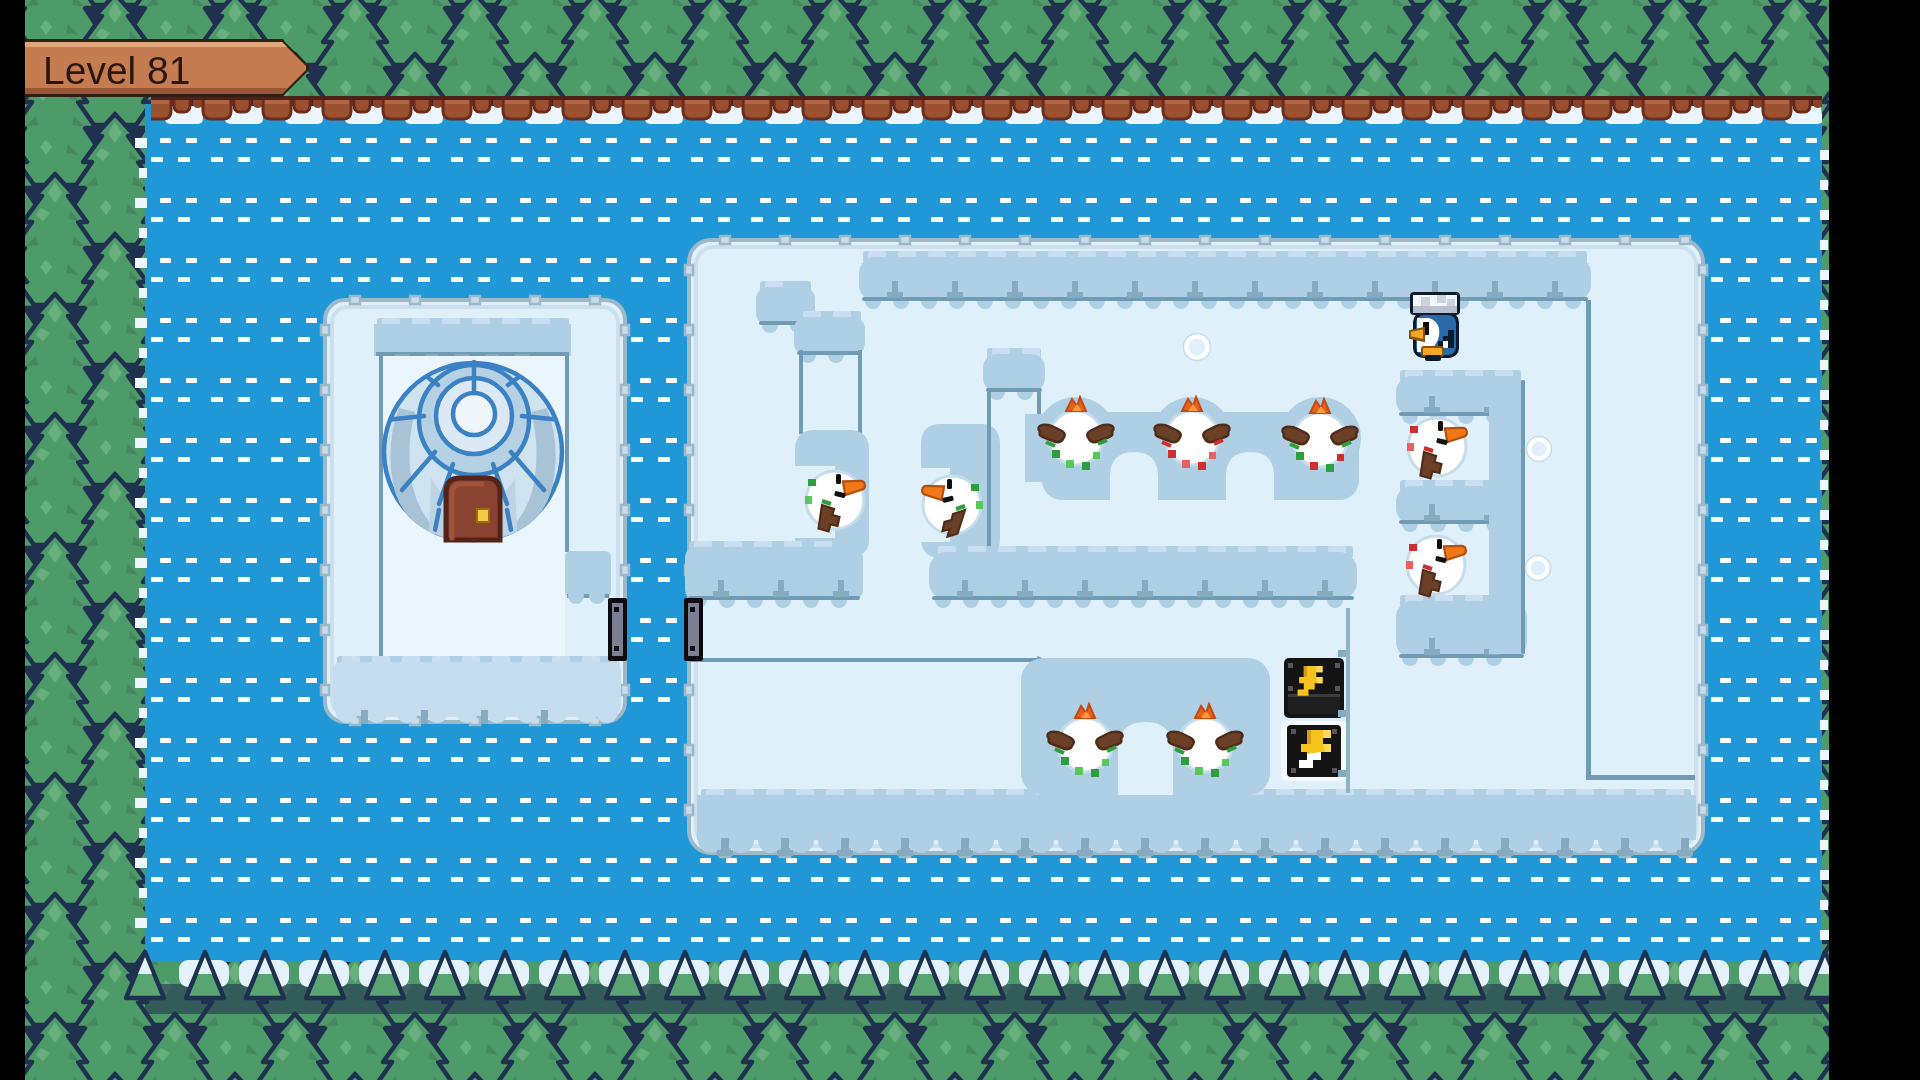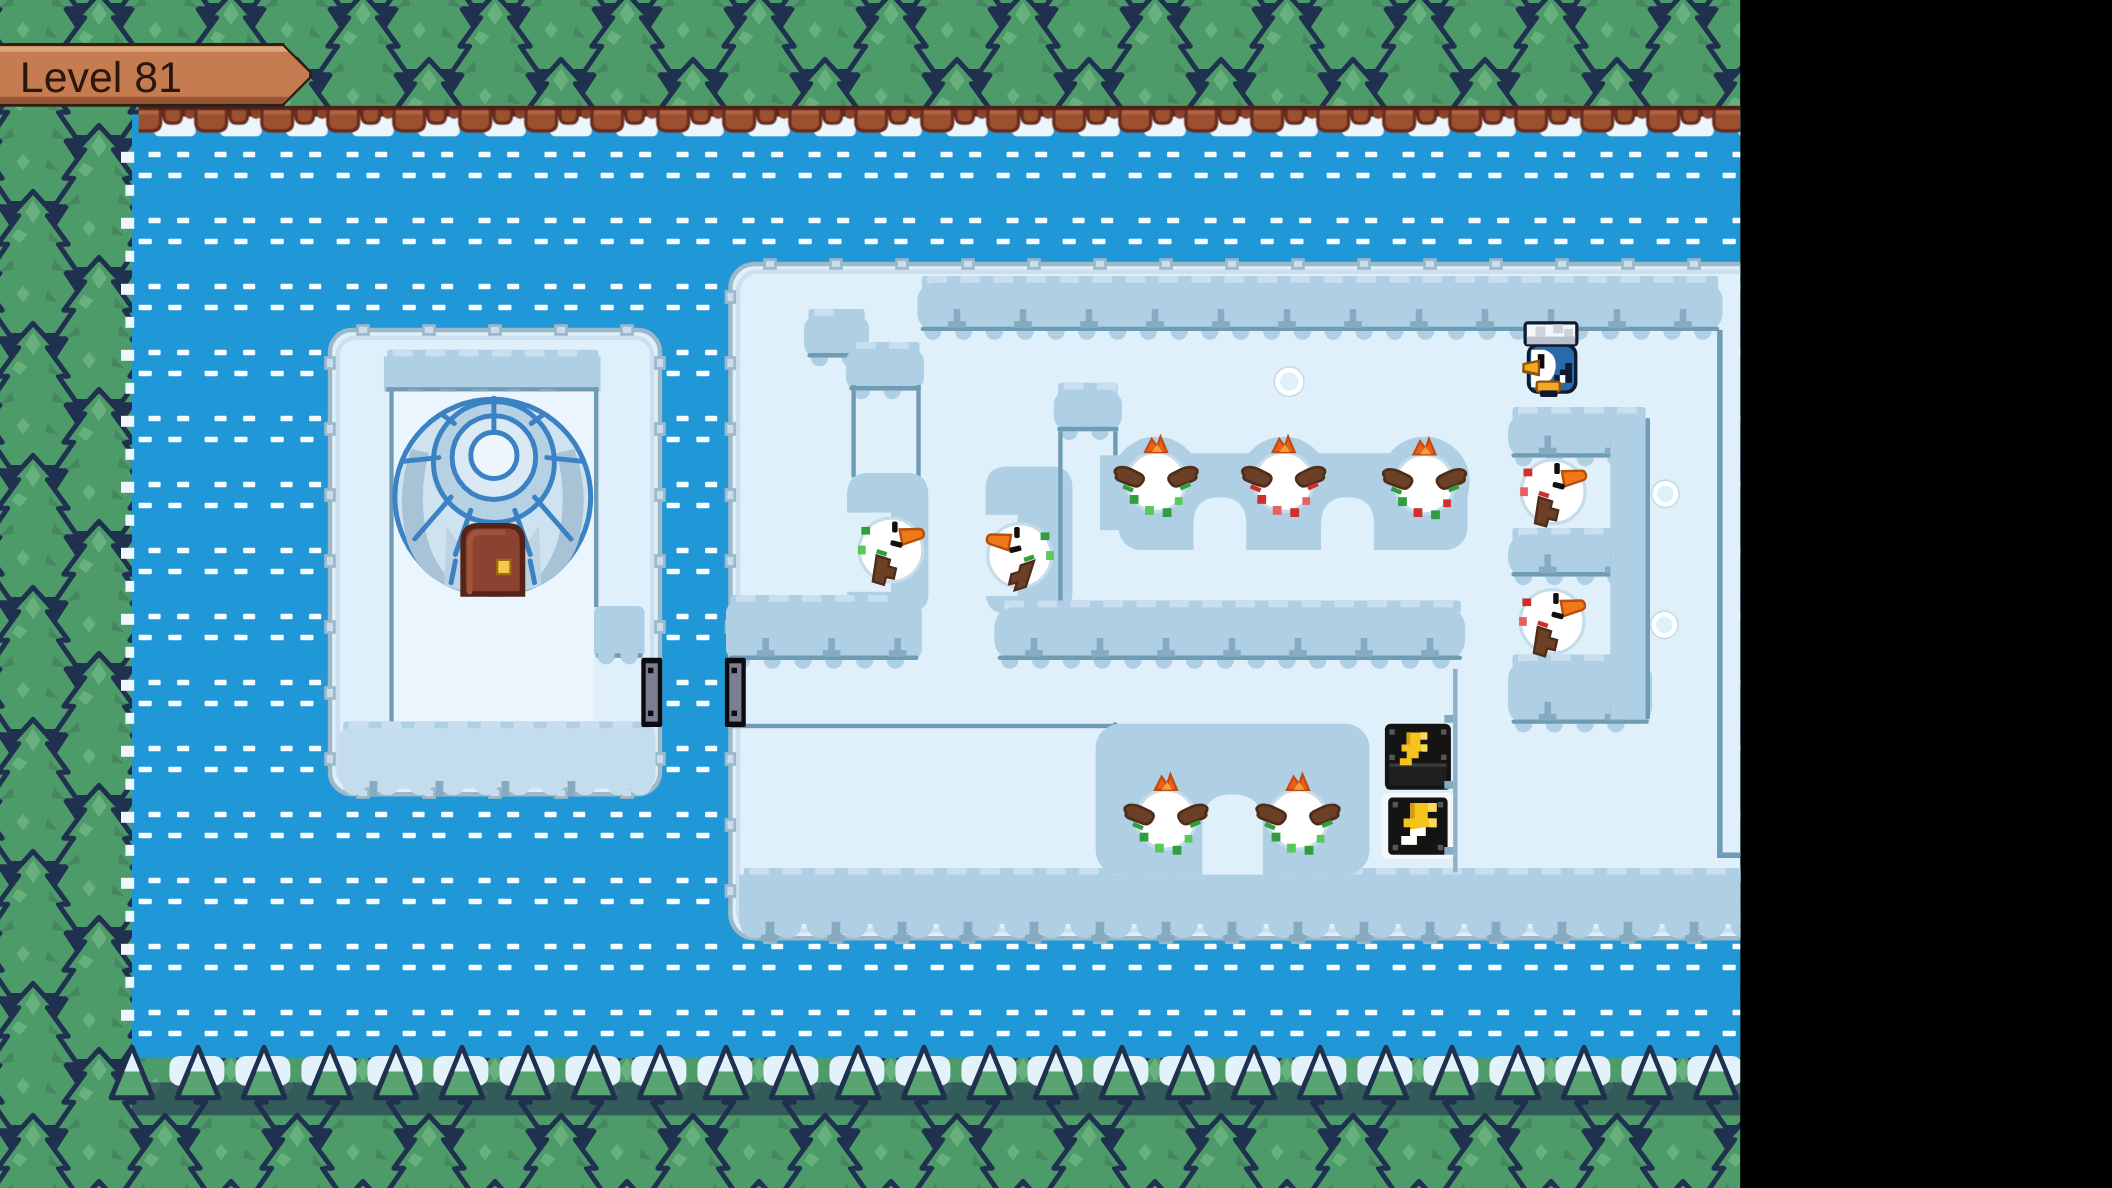--- a/index.html
+++ b/index.html
@@ -1,15 +1,15 @@
 <!DOCTYPE html>
 <html><head><meta charset="utf-8"><style>
 html,body{margin:0;padding:0;background:#000;}
 *{font-family:"Liberation Sans",sans-serif;}
-#scene{position:relative;width:1582px;height:1080px;overflow:hidden;}
+#scene{position:relative;width:1804px;height:1080px;overflow:hidden;margin-left:25px;}
 </style></head><body>
 <div id="scene"><svg width="1920" height="1080" viewBox="0 0 1920 1080">
 <defs>
         <pattern id="forest" width="120" height="120" patternUnits="userSpaceOnUse">
           <rect width="120" height="120" fill="#20304f"></rect>
           <g transform="translate(90,-126)">
             <g>
               <path d="M0 0 L20 22 L13 22 L32 48 L23 48 L41 74 L30 74 L47 100 L47 131 L-47 131 L-47 100 L-30 74 L-41 74 L-23 48 L-32 48 L-13 22 L-20 22 L0 0 Z" fill="#4e9b6a" stroke="#20304f" stroke-width="4.5" stroke-linejoin="round"></path>
               <path d="M0 8 L7 19 L0 29 L-7 19 Z" fill="#68b07d"></path>
               <path d="M-14 34 L-5 39 L-12 47 L-19 41 Z" fill="#68b07d"></path>

